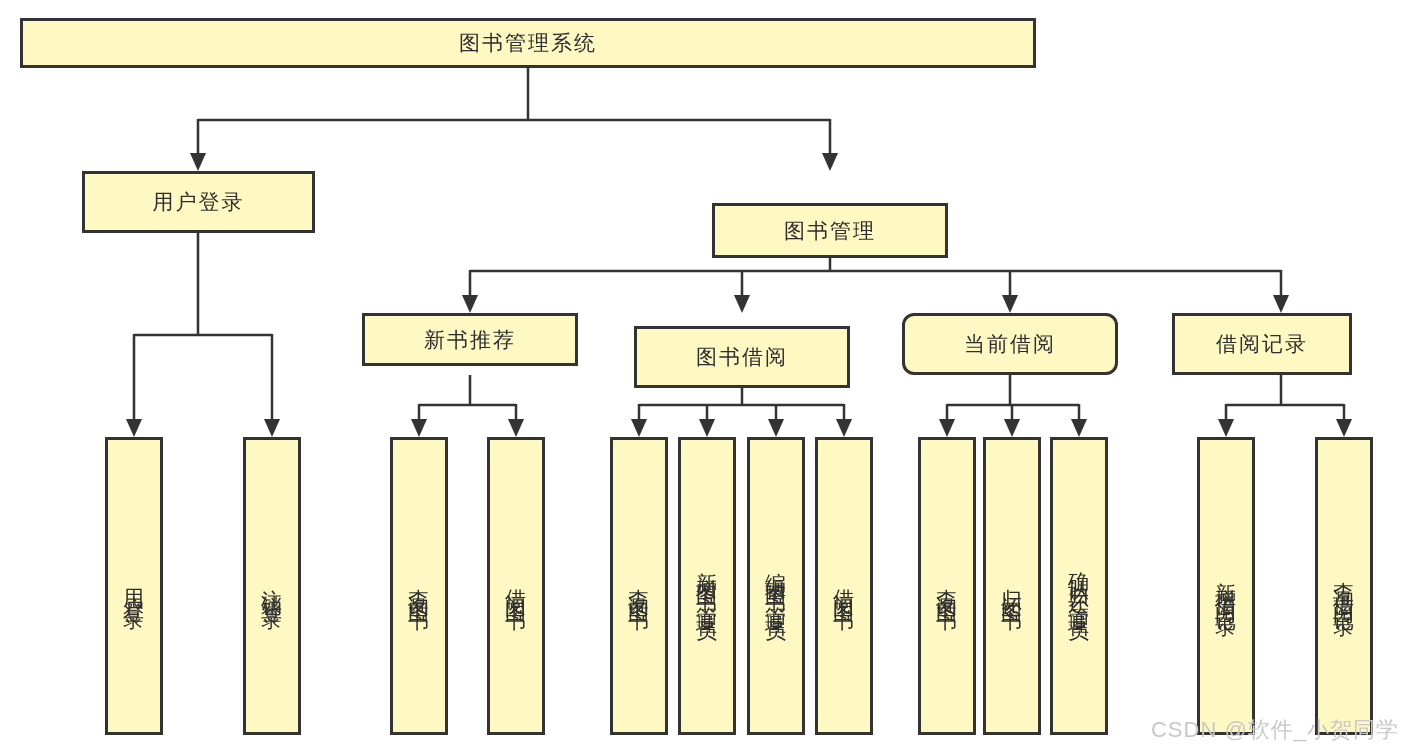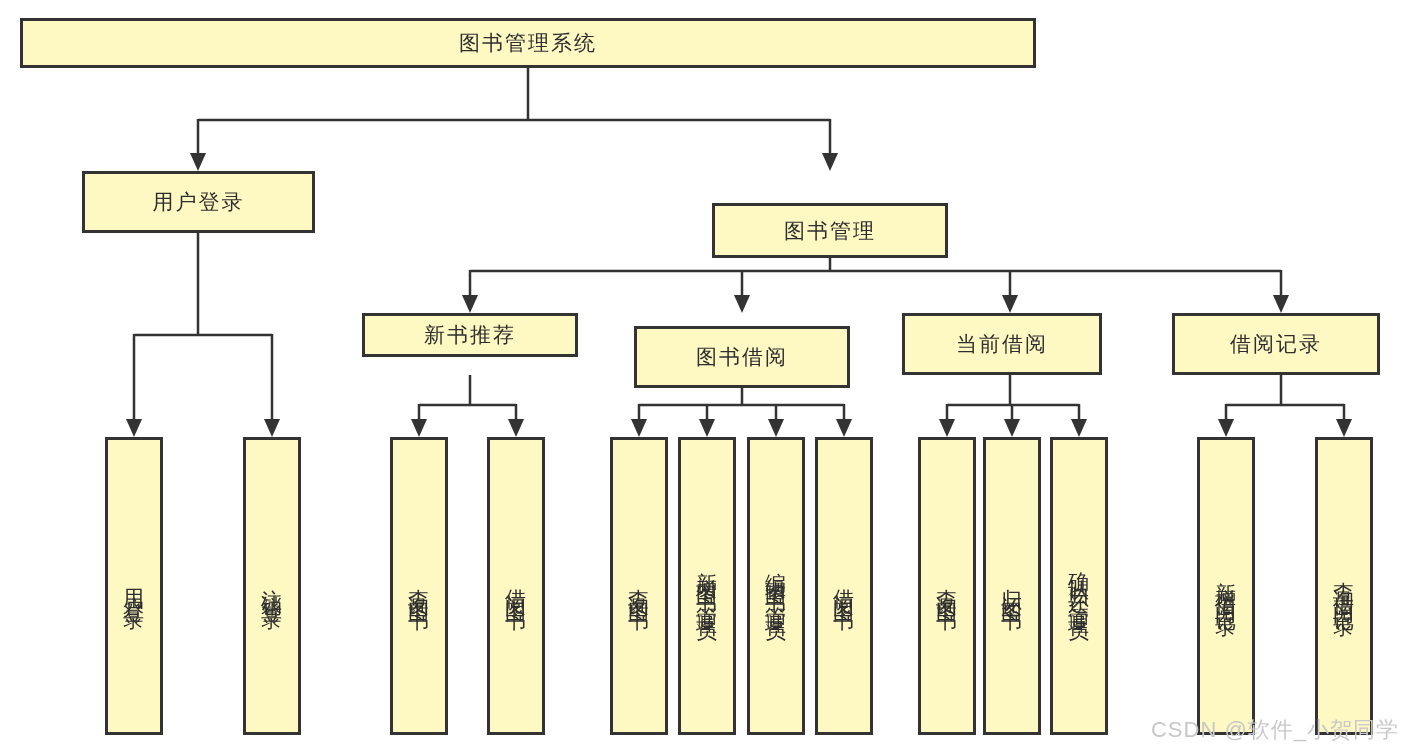--- a/index.html
+++ b/index.html
@@ -47,24 +47,24 @@
     text-orientation: mixed;
     letter-spacing: 7px;
     white-space: normal;
     line-height: 1;
     max-height: 284px;
   }
   
   .n-root { left: 20px;  top: 18px;  width: 1016px; height: 50px; }
   .n-l2a  { left: 82px;  top: 171px; width: 233px;  height: 62px; }
   .n-l2b  { left: 712px; top: 171px; width: 236px;  height: 55px; margin-top: 32px; }
-  .n-l3a  { left: 362px;  top: 313px; width: 216px; height: 44px; }
+  .n-l3a  { left: 362px;  top: 313px; width: 216px; height: 53px; }
   .n-l3b  { left: 634px;  top: 326px; width: 216px; height: 62px; }
-  .n-l3c  { left: 902px;  top: 313px; width: 200px; height: 62px; }
-  .n-l3d  { left: 1172px; top: 313px; width: 208px; height: 62px; }
+  .n-l3c  { left: 902px;  top: 313px; width: 216px; height: 62px; border-radius: 12px; }
+  .n-l3d  { left: 1172px; top: 313px; width: 180px; height: 62px; }
   
   .leaf { top: 437px; width: 58px; height: 298px; }
   .n-a1 { left: 105px; }
   .n-a2 { left: 243px; }
   .n-b1 { left: 390px; }
   .n-b2 { left: 487px; }
   .n-c1 { left: 610px; }
   .n-c2 { left: 678px; }
   .n-c3 { left: 747px; }
   .n-c4 { left: 815px; }

